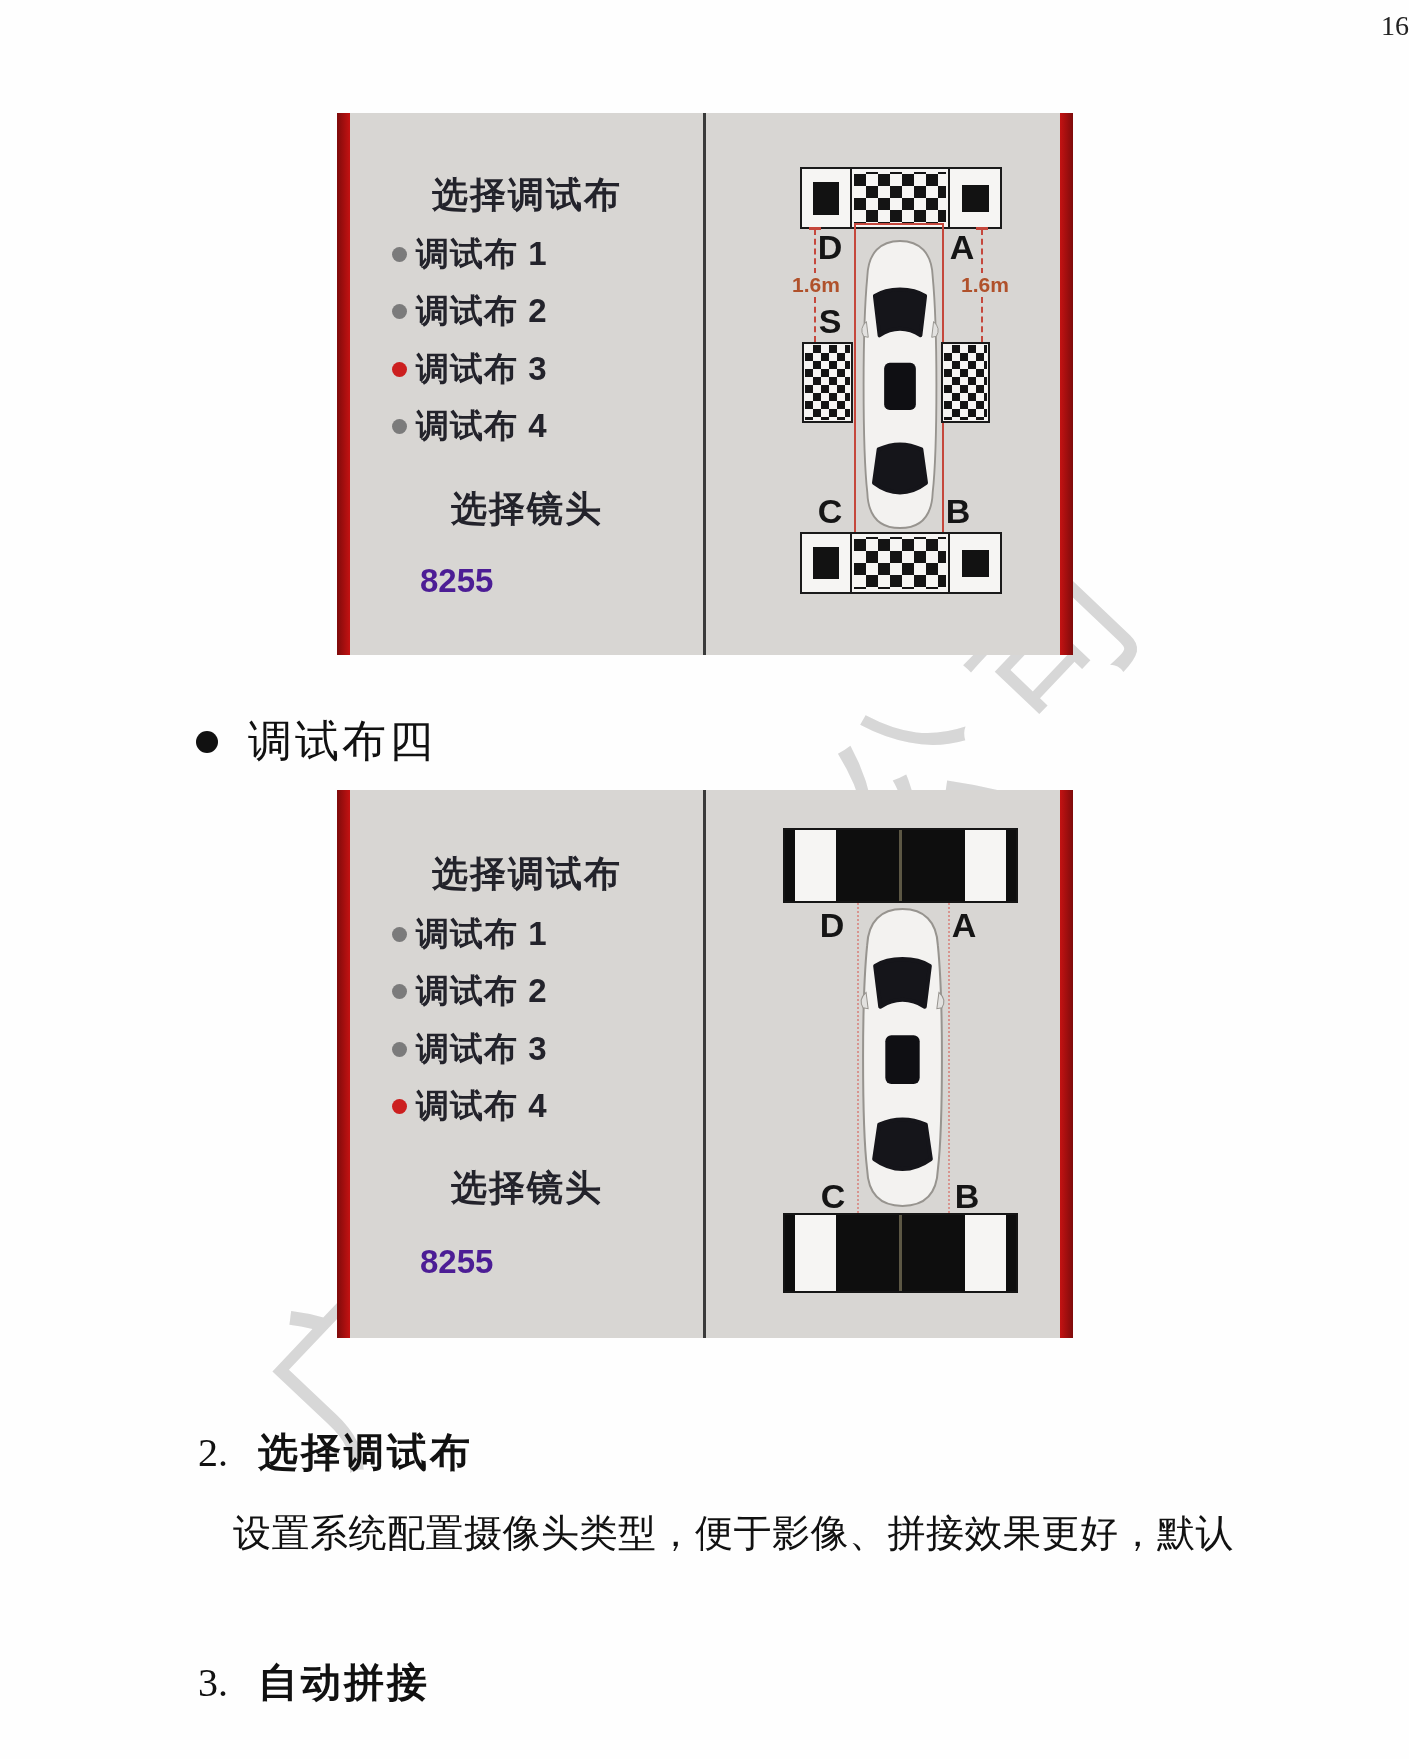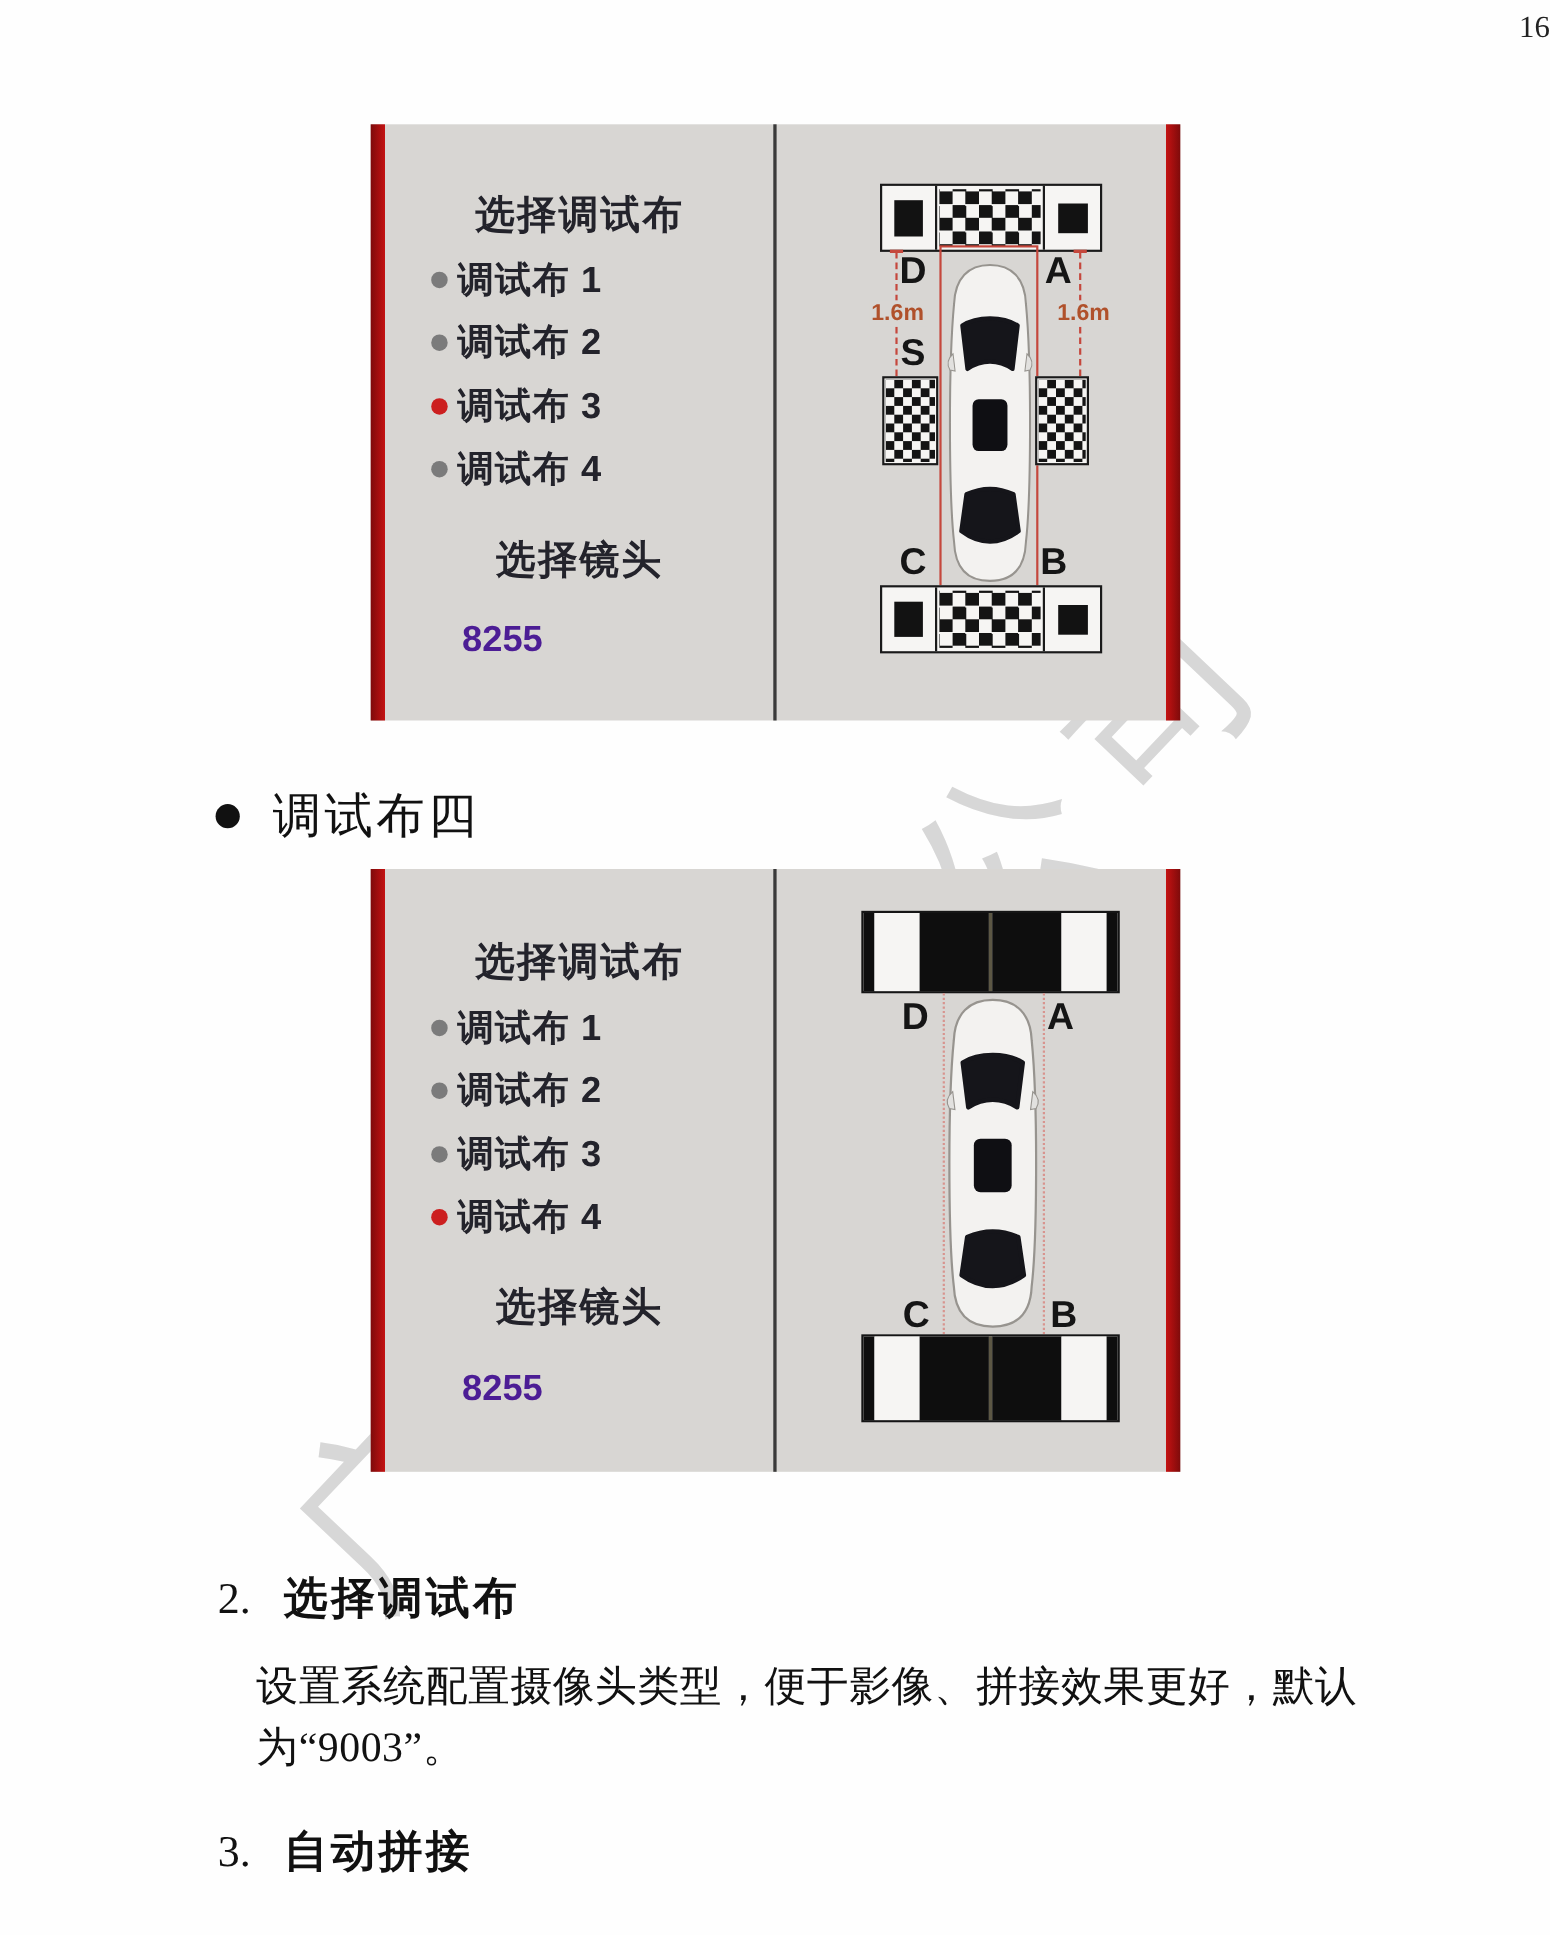--- a/index.html
+++ b/index.html
@@ -218,21 +218,20 @@
     </div>
   </section>
 
   <div class="heading" style="top:1425px;">
     <span class="h-num">2.</span>
     <span class="h-title">选择调试布</span>
   </div>
 
   <div class="para" style="top:1505px;">
     <div>设置系统配置摄像头类型，便于影像、拼接效果更好，默认</div>
-    <div>为“9003”。</div>
   </div>
 
   <div class="heading" style="top:1655px;">
     <span class="h-num">3.</span>
     <span class="h-title">自动拼接</span>
   </div>
 
 </div>
 
 </body></html>

